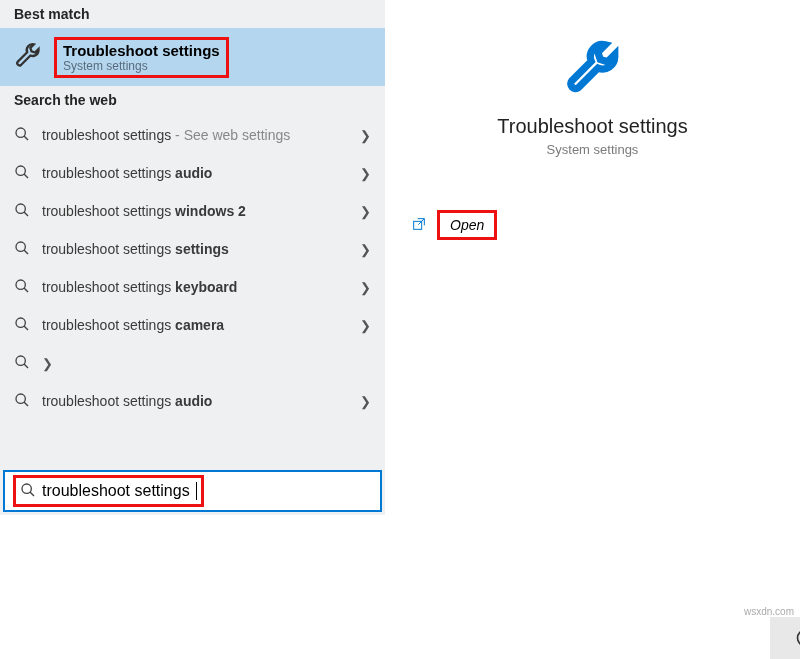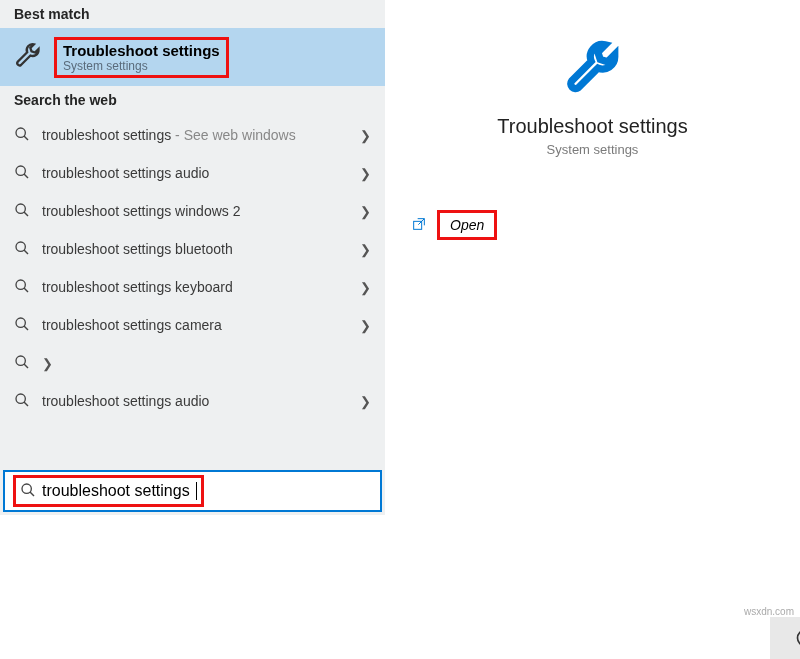--- a/index.html
+++ b/index.html
@@ -50,21 +50,21 @@
     .web-list { padding-top: 2px; }
     .web-item {
       display: flex;
       align-items: center;
       padding: 0 14px;
       height: 38px;
       gap: 12px;
       cursor: pointer;
     }
     .web-item .lbl { flex: 1; color: #3a3a3a; }
-    .web-item .lbl .bold { font-weight: 400; }
+    .web-item .lbl .bold { font-weight: 700; }
     .web-item .chev { color: #555; font-size: 13px; }
     .search-icon svg { width: 16px; height: 16px; stroke: #444; fill: none; stroke-width: 2; }
     .search-box-wrap {
       position: absolute;
       left: 3px; bottom: 3px;
       width: 379px;
       height: 42px;
       border: 2px solid #0078d4;
       background: #fff;
       display: flex;
@@ -146,21 +146,21 @@
   </div>
 
   <div class="section-header">Search the web</div>
 
   <div class="web-list" id="web-list">
       <div class="web-item">
         <span class="search-icon"><svg viewBox="0 0 24 24">
             <circle cx="10" cy="10" r="7"></circle>
             <line x1="21" y1="21" x2="15" y2="15"></line>
           </svg></span>
-        <span class="lbl">troubleshoot settings<span class="bold"></span><span style="color:#888"> - See web windows</span></span>
+        <span class="lbl">troubleshoot settings<span class="bold"></span><span style="color:#888"> - See web settings</span></span>
         <span class="chev">❯</span>
       </div>
       <div class="web-item">
         <span class="search-icon"><svg viewBox="0 0 24 24">
             <circle cx="10" cy="10" r="7"></circle>
             <line x1="21" y1="21" x2="15" y2="15"></line>
           </svg></span>
         <span class="lbl">troubleshoot settings <span class="bold">audio</span><span style="color:#888"></span></span>
         <span class="chev">❯</span>
       </div>
@@ -170,21 +170,21 @@
             <line x1="21" y1="21" x2="15" y2="15"></line>
           </svg></span>
         <span class="lbl">troubleshoot settings <span class="bold">windows 2</span><span style="color:#888"></span></span>
         <span class="chev">❯</span>
       </div>
       <div class="web-item">
         <span class="search-icon"><svg viewBox="0 0 24 24">
             <circle cx="10" cy="10" r="7"></circle>
             <line x1="21" y1="21" x2="15" y2="15"></line>
           </svg></span>
-        <span class="lbl">troubleshoot settings <span class="bold">bluetooth</span><span style="color:#888"></span></span>
+        <span class="lbl">troubleshoot settings <span class="bold">settings</span><span style="color:#888"></span></span>
         <span class="chev">❯</span>
       </div>
       <div class="web-item">
         <span class="search-icon"><svg viewBox="0 0 24 24">
             <circle cx="10" cy="10" r="7"></circle>
             <line x1="21" y1="21" x2="15" y2="15"></line>
           </svg></span>
         <span class="lbl">troubleshoot settings <span class="bold">keyboard</span><span style="color:#888"></span></span>
         <span class="chev">❯</span>
       </div>

